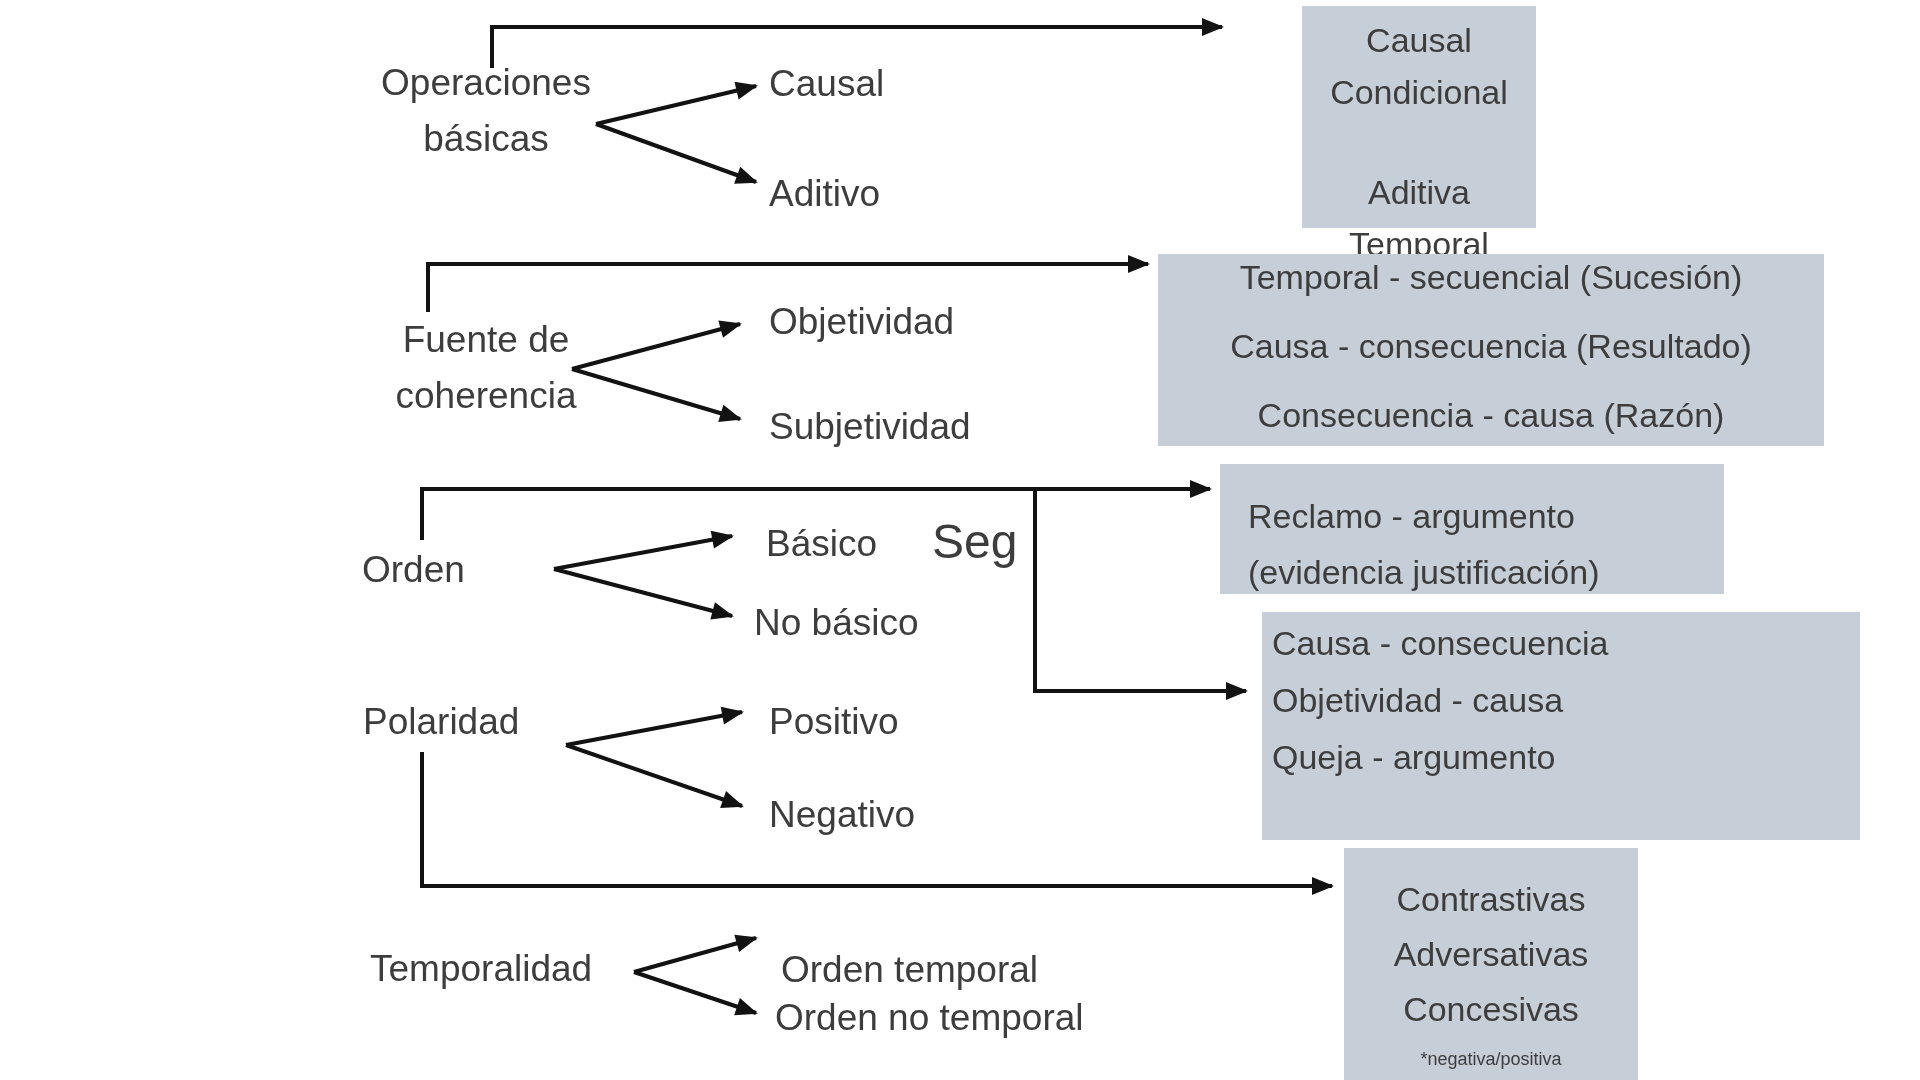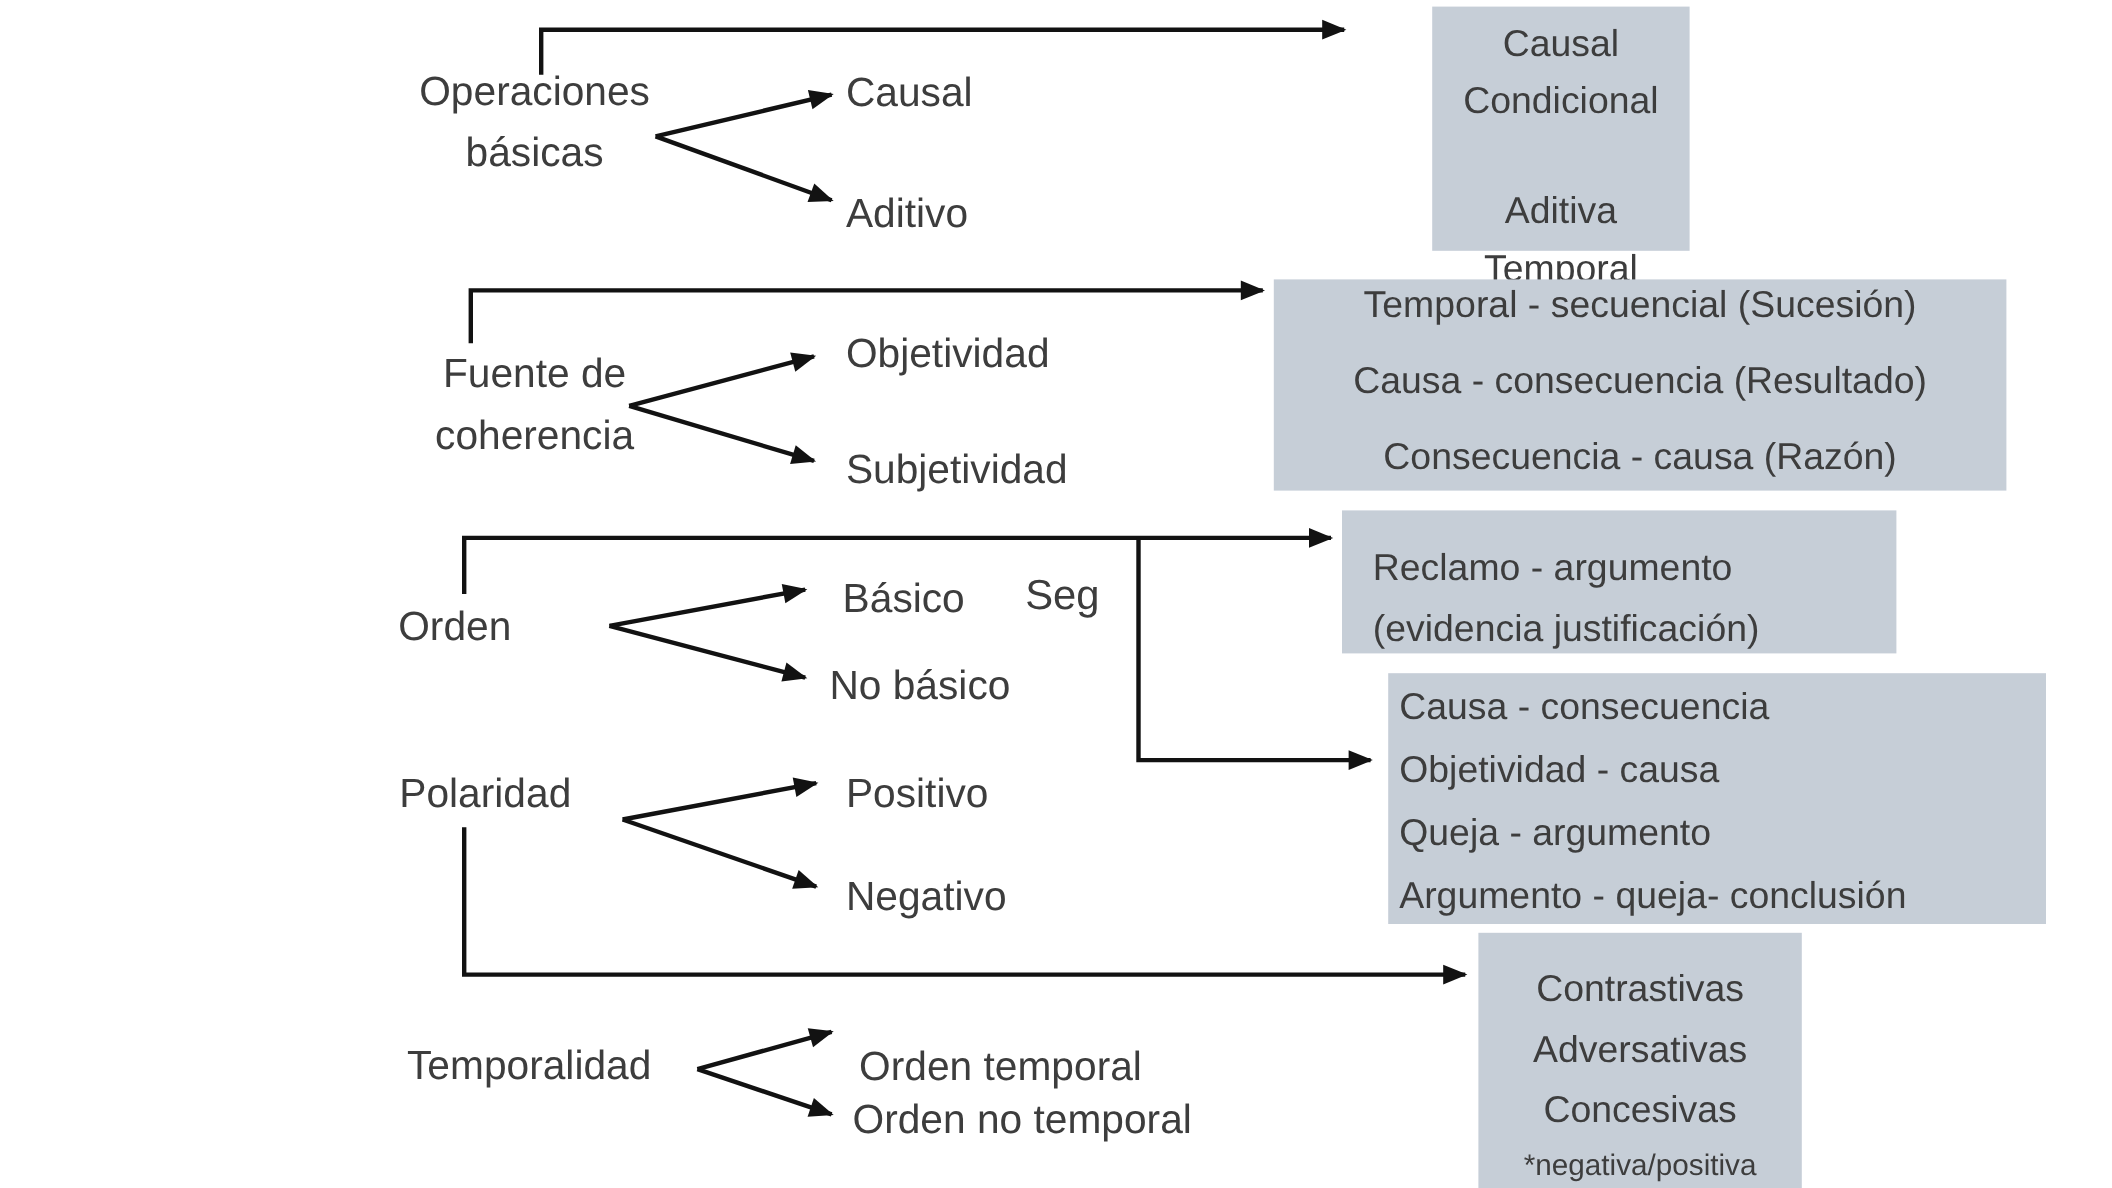--- a/index.html
+++ b/index.html
@@ -23,21 +23,21 @@
 
   .label {
     position: absolute;
     font-size: 37px;
     line-height: 44px;
     color: var(--text);
     white-space: nowrap;
   }
   .parent { text-align: center; white-space: normal; }
   .parent div { line-height: 56px; }
-  .stray { font-size: 38px; }
+  .stray { font-size: 48px; }
 
   .gbox {
     position: absolute;
     background: var(--box-bg);
     color: var(--text);
     font-size: 34px;
   }
   .center { text-align: center; }
   .left { text-align: left; }
 
@@ -54,21 +54,21 @@
   .box2 .bl { line-height: 42px; }
 
   .box3 { padding: 24px 0 0 28px; }
   .box3 .bl { line-height: 56px; }
 
   .box4 { padding: 3px 0 0 10px; }
   .box4 .bl { line-height: 57px; }
 
   .box5 { padding-top: 24px; }
   .box5 .bl { line-height: 55px; }
-  .box5 .small { font-size: 27px; line-height: 44px; }
+  .box5 .small { font-size: 18px; line-height: 44px; }
 </style>
 </head>
 <body>
 
 <div id="canvas">
 
   <svg class="arrows" width="1920" height="1080" viewBox="0 0 1920 1080">
     <defs>
       <marker id="ah" markerUnits="userSpaceOnUse" markerWidth="26" markerHeight="22" refX="21" refY="10" orient="auto">
         <path d="M1,1 L23,10 L1,19 Z" class="ahead"></path>
@@ -127,21 +127,20 @@
   <div class="label stray" style="left:932px; top:520px;">Seg</div>
   <div class="label" style="left:754px; top:601px;">No básico</div>
   <div class="gbox left box3" style="left:1220px; top:464px; width:504px; height:130px;">
     <div class="bl">Reclamo - argumento</div>
     <div class="bl">(evidencia justificación)</div>
   </div>
   <div class="gbox left box4" style="left:1262px; top:612px; width:598px; height:228px;">
     <div class="bl">Causa - consecuencia</div>
     <div class="bl">Objetividad - causa</div>
     <div class="bl">Queja - argumento</div>
-    <div class="bl">Argumento - queja- conclusión</div>
   </div>
 
   <div class="label" style="left:363px; top:700px;">Polaridad</div>
   <div class="label" style="left:769px; top:700px;">Positivo</div>
   <div class="label" style="left:769px; top:793px;">Negativo</div>
   <div class="gbox center box5" style="left:1344px; top:848px; width:294px; height:232px;">
     <div class="bl">Contrastivas</div>
     <div class="bl">Adversativas</div>
     <div class="bl">Concesivas</div>
     <div class="bl small">*negativa/positiva</div>

